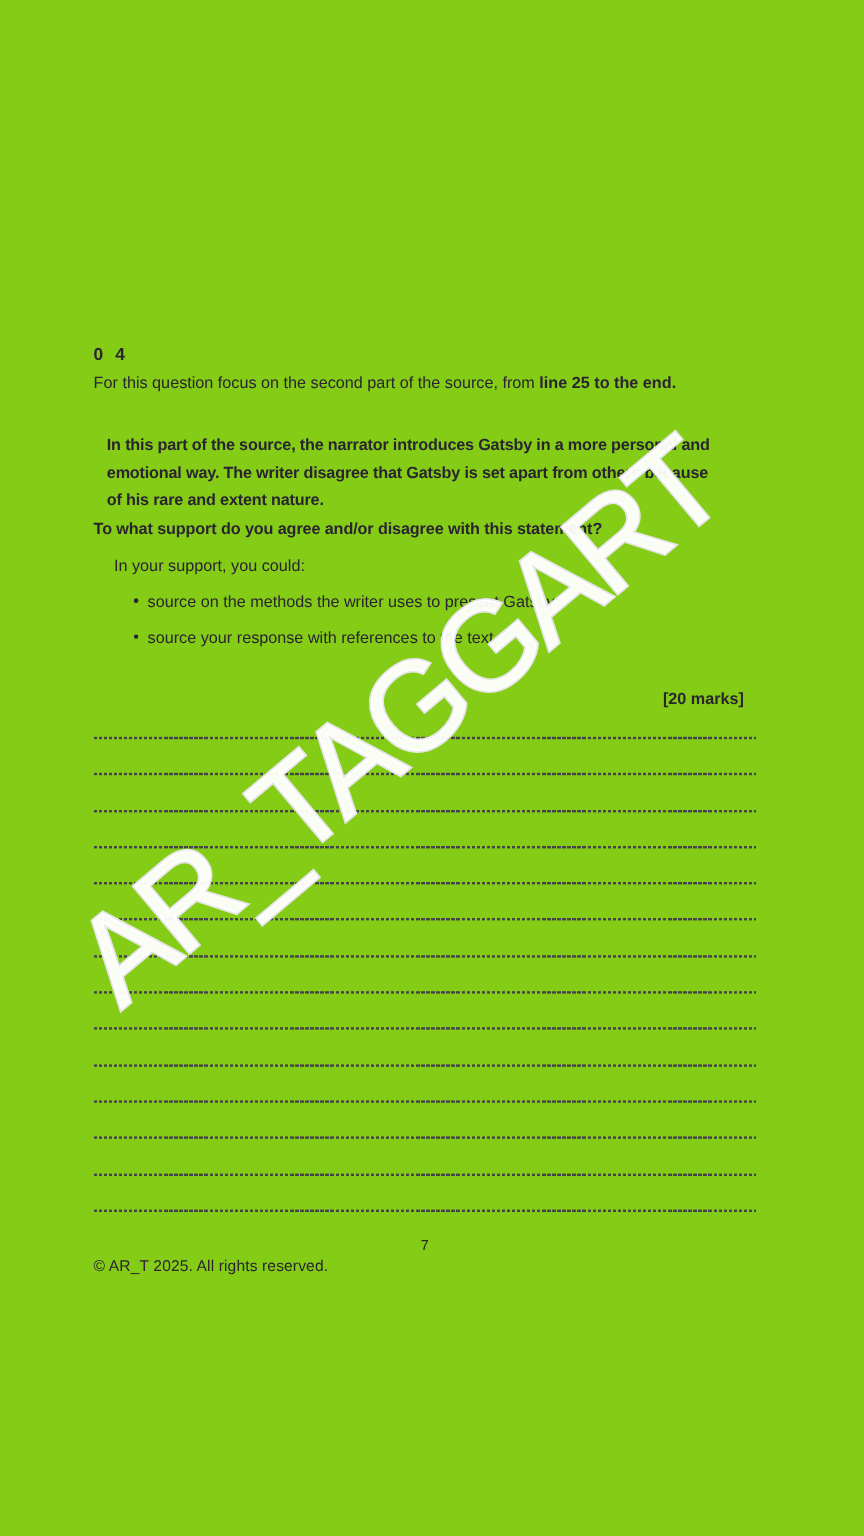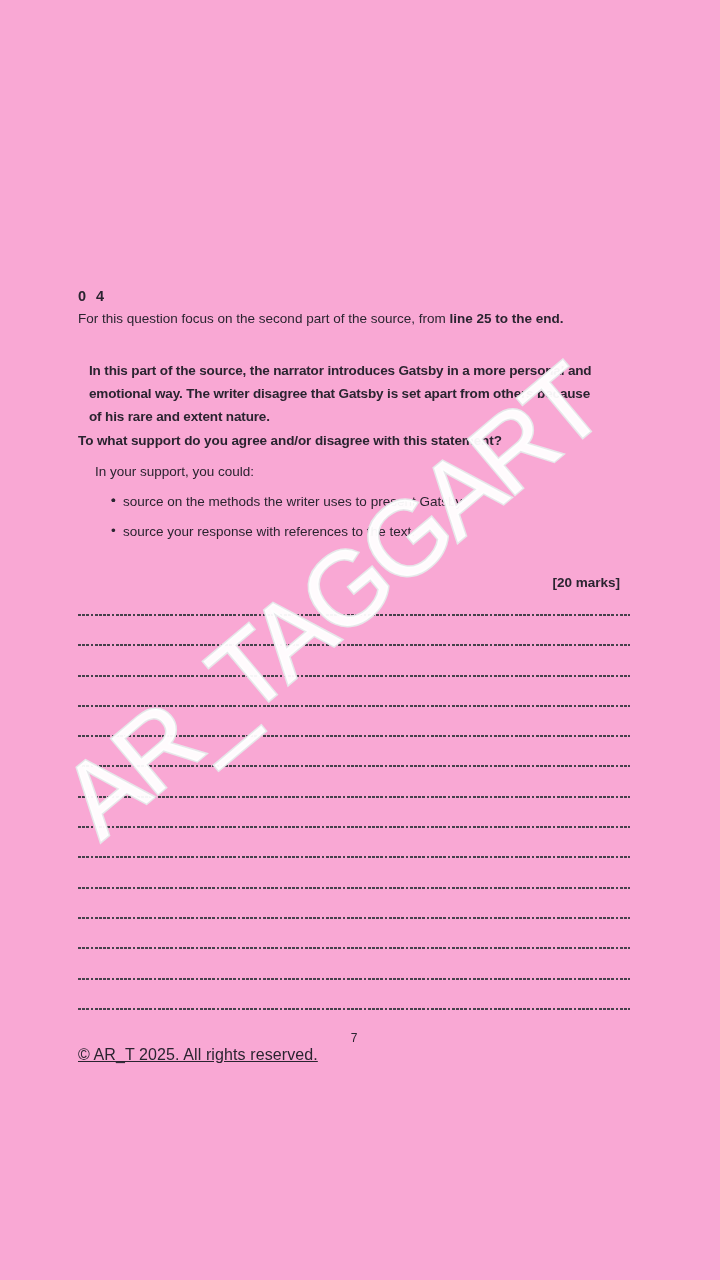--- a/index.html
+++ b/index.html
@@ -1,42 +1,42 @@
 <!DOCTYPE html>
 <html><head>
 <meta charset="utf-8">
 <style>
   html,body{margin:0;padding:0;background:#ffffff;}
   body{
     width:720px;height:1280px;position:relative;overflow:hidden;
     font-family:"Liberation Sans",sans-serif;color:#2a2430;
     -webkit-font-smoothing:antialiased;
   }
-  .page{position:absolute;inset:0;background:#f9a8d4;}
+  .page{position:absolute;inset:0;background:#84cc16;}
   .content{position:absolute;left:78px;top:288px;width:552px;font-size:13.5px;line-height:16px;}
   .b{font-weight:bold;}
   .qnum{font-weight:bold;font-size:14.5px;letter-spacing:3px;margin:0 0 7px 0;}
   .intro{margin:0 0 32px 0;white-space:nowrap;}
   .statement{font-weight:bold;margin:0 0 5px 11px;}
   .statement .sline{line-height:23px;white-space:nowrap;letter-spacing:-0.15px;}
   .ask{font-weight:bold;margin:0 0 15px 0;white-space:nowrap;letter-spacing:-0.1px;}
   .resp{margin:0 0 0 17px;}
   .bullets{list-style:none;margin:14px 0 0 0;padding:0;}
   .bullets li{position:relative;padding-left:45px;margin-top:14px;line-height:16px;white-space:nowrap;}
   .dot{position:absolute;left:33px;top:-1px;}
   .marks{font-weight:bold;text-align:right;padding-right:10px;margin-top:35px;}
   .answer-lines{margin-top:0;}
   .answer-line{
     height:30.3px;
     background-image:repeating-linear-gradient(90deg,#45424b 0px,#45424b 2.8px,rgba(0,0,0,0) 2.8px,rgba(0,0,0,0) 4.2px);
     background-size:100% 2px;background-position:0 100%;background-repeat:no-repeat;
   }
   .answer-line:first-child{height:25px;}
   .pagenum{text-align:center;margin-top:21px;font-size:12px;line-height:14px;}
-  .copyright{margin-top:3px;font-size:16px;line-height:14px;letter-spacing:0.1px;text-decoration:underline;}
+  .copyright{margin-top:3px;font-size:13px;line-height:14px;letter-spacing:0.1px;}
   .watermark{position:absolute;left:0;top:0;pointer-events:none;}
 </style>
 </head>
 <body>
 
 <div class="page">
   <div class="content">
 
     <div class="qnum">0 4</div>
 

